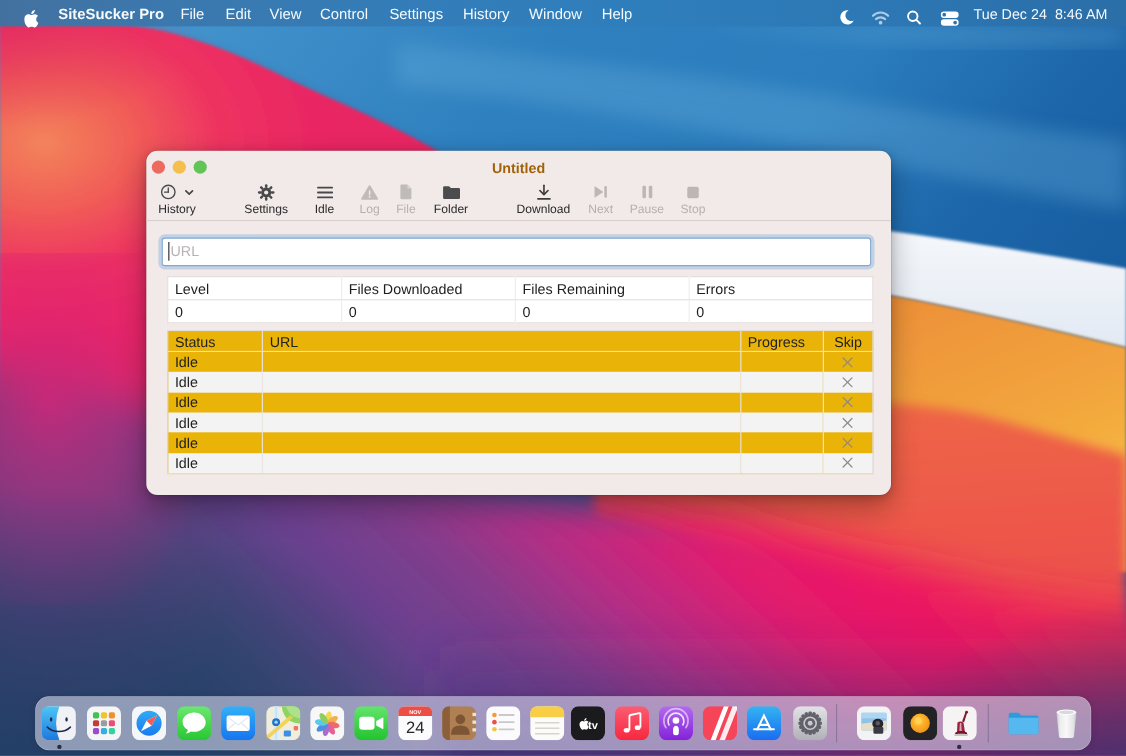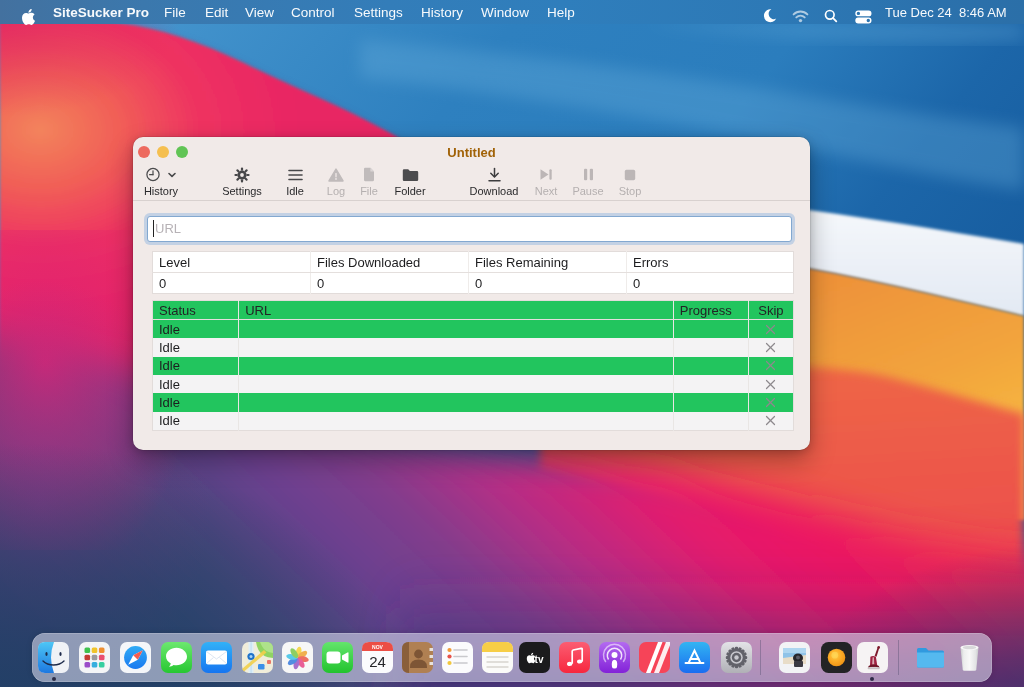--- a/index.html
+++ b/index.html
@@ -22,21 +22,21 @@
   .tblbl.dis{color:#b5b0b0;}
   #tbsep{position:absolute;left:0;top:63px;width:677px;height:1px;background:#d8d1cf;}
   #urlfield{position:absolute;left:14px;top:79px;width:643px;height:24px;background:#fff;border:1px solid #83a8d0;border-radius:3px;
      box-shadow:0 0 0 3px rgba(140,180,225,0.45);}
   #urlfield .ph{position:absolute;left:7px;top:4px;font-size:13px;color:#b7b2b6;}
   #urlfield .caret{position:absolute;left:5px;top:3px;width:1px;height:17px;background:#222;}
   table{border-collapse:collapse;}
   #t1{position:absolute;left:19px;top:114px;width:642px;background:#fff;border:1px solid #e2dcda;z-index:11;}
   #t1 td{font-size:13px;color:#1d1d1f;padding:0 0 0 6px;height:20px;border-right:1px solid #efecea;}
   #t1 tr.hdr td{border-bottom:1px solid #e4dfdd;height:20px;}
-  #t2{position:absolute;left:19px;top:163px;width:642px;background:#22c55e;border:1px solid #e2dcda;z-index:11;}
+  #t2{position:absolute;left:19px;top:163px;width:642px;background:#eab308;border:1px solid #e2dcda;z-index:11;}
   #t2 td{font-size:13px;color:#1d1d1f;padding:0 0 0 6px;height:18.34px;border-right:1px solid #e9e6e4;}
   #t2 tr.hdr td{border-bottom:1px solid #e4dfdd;height:18px;color:#232325;}
   #t2 tr.alt td{background:#f4f3f4;}
   #t2 td:last-child,#t1 td:last-child{border-right:none;}
   .xmark{display:block;margin:0 auto;}
   
   #dock{position:absolute;left:32px;top:633px;width:960px;height:49px;background:rgba(221,224,241,0.57);
     border-radius:13px;box-shadow:inset 0 0 0 0.5px rgba(255,255,255,0.35), 0 0 6px rgba(0,0,0,0.12);z-index:20;}
   .dk{position:absolute;top:642px;width:31px;height:31px;z-index:21;}
   .dksep{position:absolute;top:640px;width:1px;height:35px;background:rgba(70,70,100,0.35);z-index:21;}

